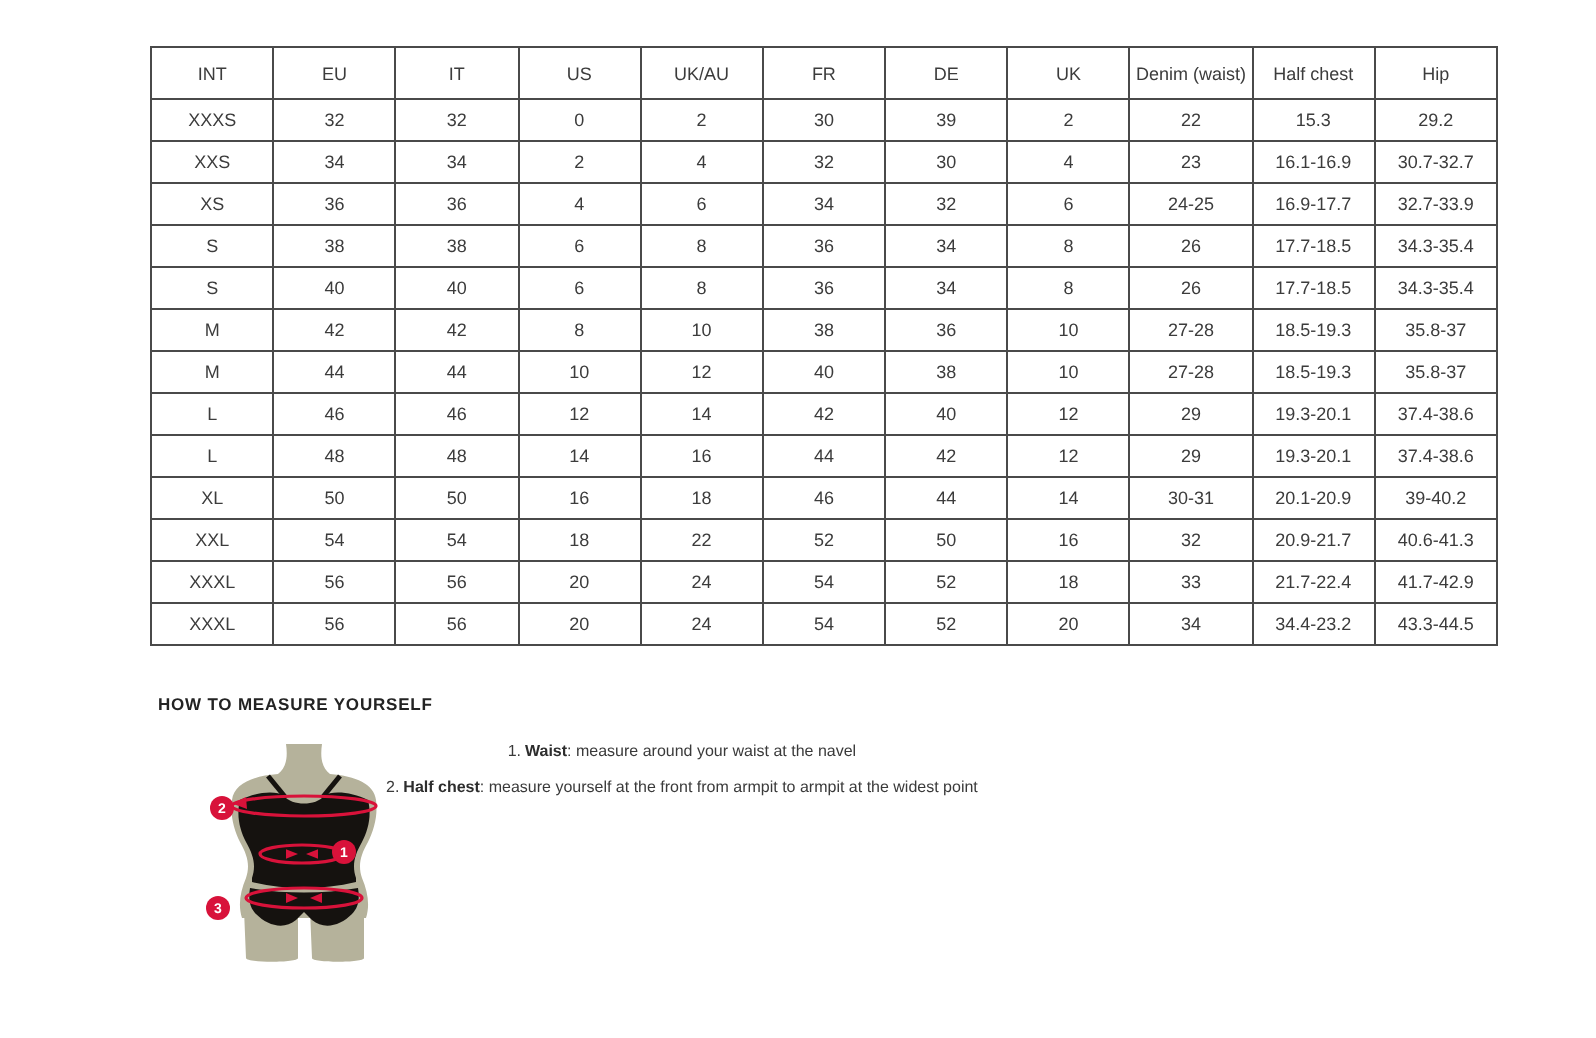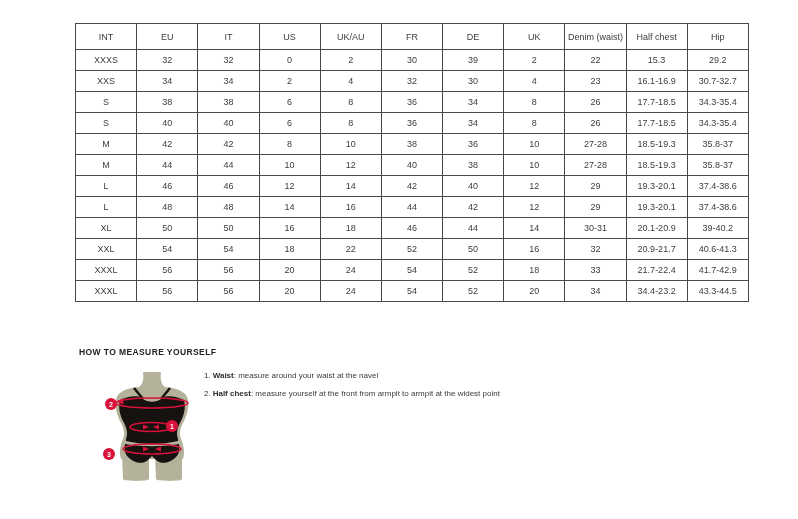--- a/index.html
+++ b/index.html
@@ -14,21 +14,21 @@
     text-align:center;vertical-align:middle;
     font-size:9px;font-weight:400;color:var(--text,#3c3c3c);
     padding:0;white-space:nowrap;overflow:hidden;
   }
   table.size-table th{height:25px;}
   table.size-table td{height:20px;}
 
   
   .measure-heading{position:absolute;left:67px;top:347px;
     font-size:8.5px;font-weight:700;letter-spacing:.4px;color:#232323;text-align:right;}
-  .steps{position:absolute;left:192px;top:367px;font-size:8px;line-height:18px;color:#3a3a3a;}
+  .steps{position:absolute;left:181px;top:367px;font-size:8px;line-height:18px;color:#3a3a3a;text-align:center;}
   .steps .step{white-space:nowrap;}
   .steps .num{margin-right:2px;}
   .steps .lbl{font-weight:700;color:#2d2d2d;}
   .figure-wrap{position:absolute;left:90px;top:370px;width:112px;height:114px;}
   .figure-wrap svg{display:block;width:112px;height:114px;}
   .tan{fill:var(--mannequin,#b5b29b);}
   .garment{fill:var(--garment,#15120f);}
   .meas{fill:none;stroke:var(--accent,#d8123a);stroke-width:1.6px;}
   .arrow{fill:var(--accent,#d8123a);}
   .badge{fill:var(--accent,#d8123a);}
@@ -78,20 +78,33 @@
             <td>2</td>
             <td>4</td>
             <td>32</td>
             <td>30</td>
             <td>4</td>
             <td>23</td>
             <td>16.1-16.9</td>
             <td>30.7-32.7</td>
           </tr>
           <tr>
+            <td>XS</td>
+            <td>36</td>
+            <td>36</td>
+            <td>4</td>
+            <td>6</td>
+            <td>34</td>
+            <td>32</td>
+            <td>6</td>
+            <td>24-25</td>
+            <td>16.9-17.7</td>
+            <td>32.7-33.9</td>
+          </tr>
+          <tr>
             <td>S</td>
             <td>38</td>
             <td>38</td>
             <td>6</td>
             <td>8</td>
             <td>36</td>
             <td>34</td>
             <td>8</td>
             <td>26</td>
             <td>17.7-18.5</td>

